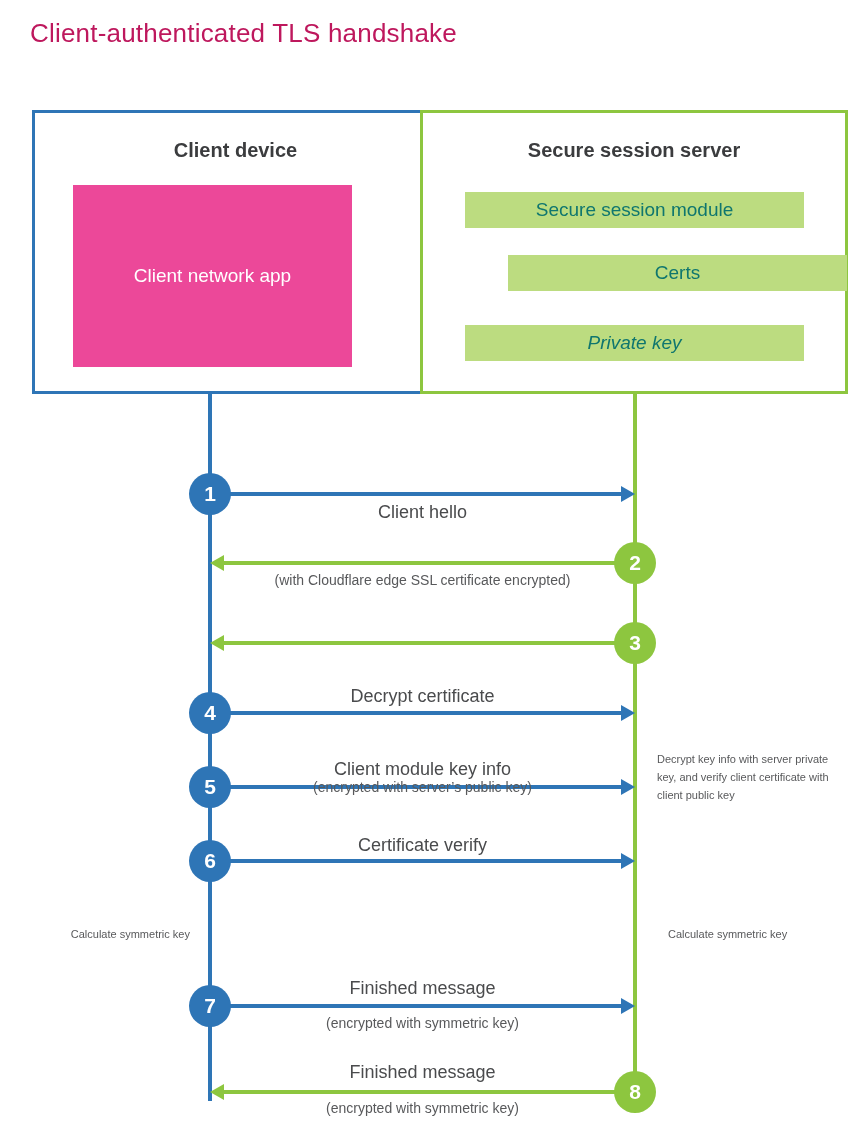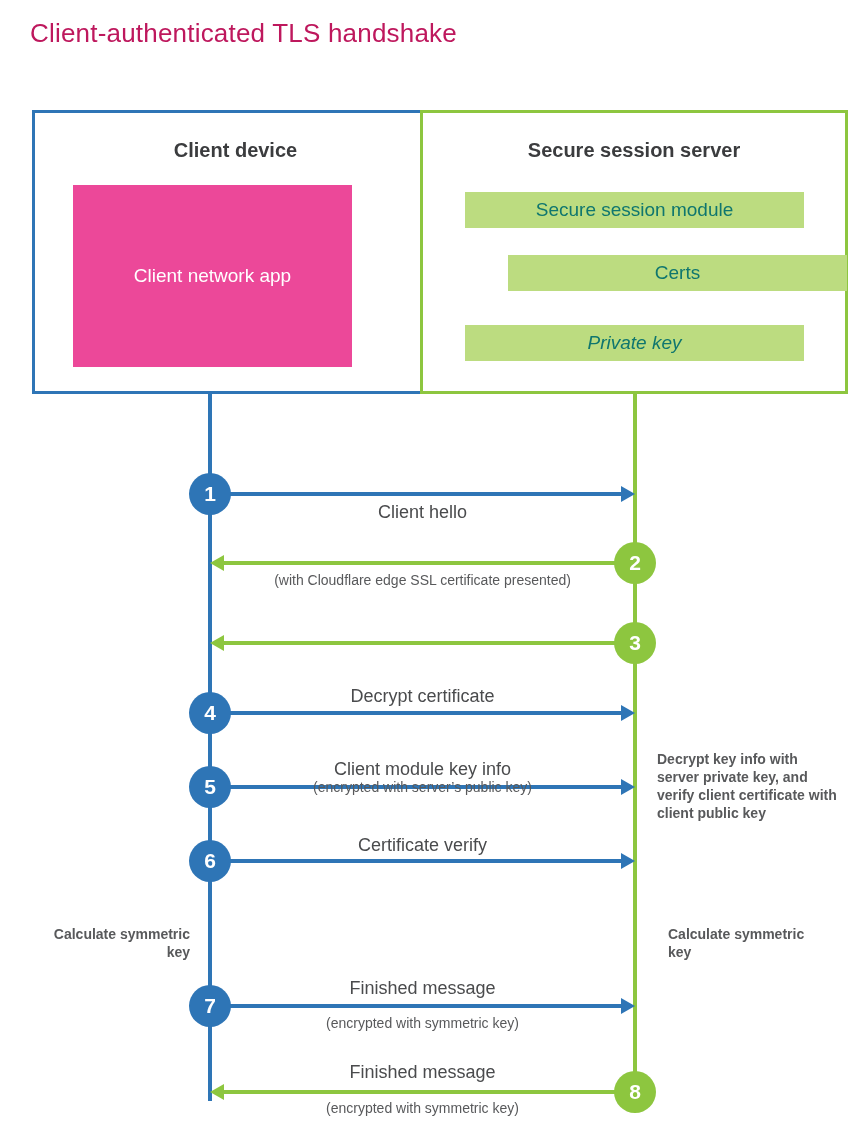--- a/index.html
+++ b/index.html
@@ -152,23 +152,22 @@
   .msg-sublabel {
     position: absolute;
     text-align: center;
     color: #58595b;
     font-size: 14px;
     white-space: nowrap;
   }
   .side-note {
     position: absolute;
     color: #58595b;
-    font-size: 14px;
+    font-size: 11px;
     line-height: 18px;
-    font-weight: bold;
   }
   .side-note.right-side { text-align: left; }
   .side-note.left-side { text-align: right; }
 </style>
 </head>
 <body>
 
 <div id="diagram-root">
 
   <div class="page-title">Client-authenticated TLS handshake</div>
@@ -188,21 +187,21 @@
   <div class="lifeline" id="client-lifeline"></div>
   <div class="lifeline" id="server-lifeline"></div>
 
   <div class="msg-label" style="left:210px; top:466px; width:425px;margin-top:36px;">Client hello</div>
   <div class="msg-line blue" style="left:210px; top:492px; width:411px;"></div>
   <div class="arrow-head right blue" style="left:621px; top:486px;"></div>
   <div class="step-circle blue" style="left:189px; top:473px;">1</div>
 
   <div class="msg-line green" style="left:224px; top:561px; width:411px;"></div>
   <div class="arrow-head left green" style="left:210px; top:555px;"></div>
-  <div class="msg-sublabel" style="left:210px; top:572px; width:425px;">(with Cloudflare edge SSL certificate presented)</div>
+  <div class="msg-sublabel" style="left:210px; top:572px; width:425px;">(with Cloudflare edge SSL certificate encrypted)</div>
   <div class="step-circle green" style="left:614px; top:542px;">2</div>
 
   <div class="msg-line green" style="left:224px; top:641px; width:411px;"></div>
   <div class="arrow-head left green" style="left:210px; top:635px;"></div>
   <div class="step-circle green" style="left:614px; top:622px;">3</div>
 
   <div class="msg-label" style="left:210px; top:686px; width:425px;">Decrypt certificate</div>
   <div class="msg-line blue" style="left:210px; top:711px; width:411px;"></div>
   <div class="arrow-head right blue" style="left:621px; top:705px;"></div>
   <div class="step-circle blue" style="left:189px; top:692px;">4</div>

